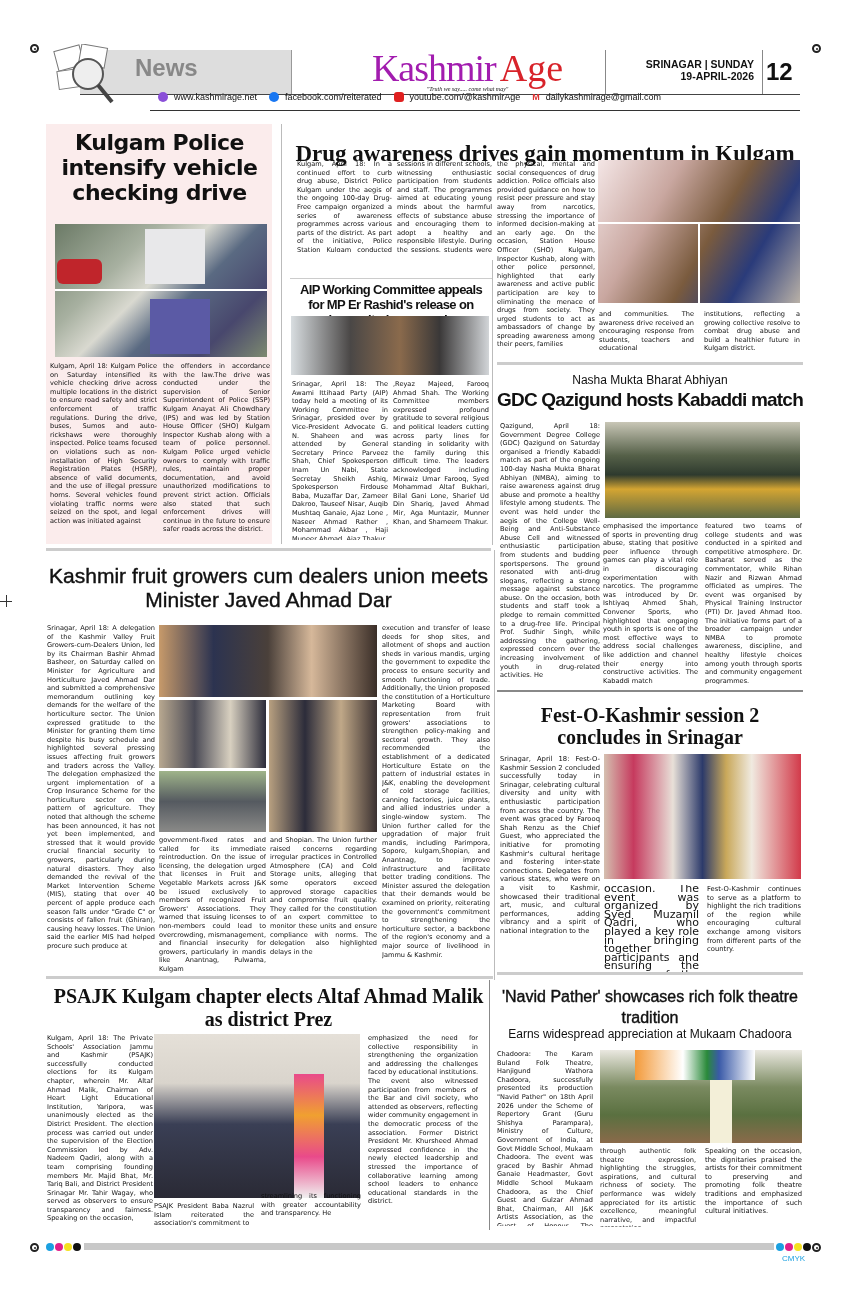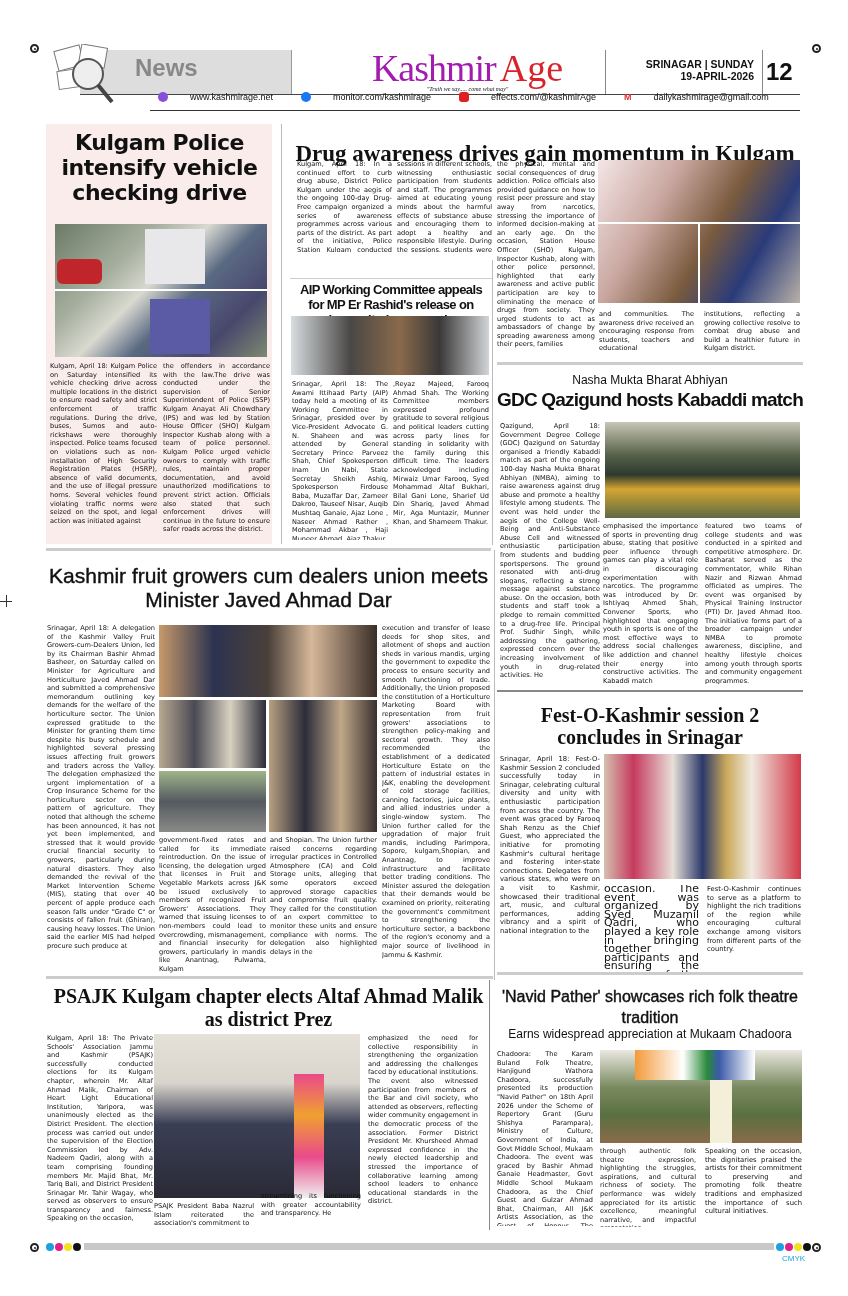--- a/index.html
+++ b/index.html
@@ -9,21 +9,21 @@
 .reg::after{content:"";position:absolute;left:1.5px;top:1.5px;width:2px;height:2px;background:#222;border-radius:50%}
 .news-tab{left:80px;top:50px;width:212px;height:44px;background:#ddd;border-right:1px solid #999}
 .news-label{left:135px;top:54px;font-family:"Liberation Sans",sans-serif;font-size:24px;font-weight:bold;color:#888}
 .mag-icon{left:50px;top:44px;width:78px;height:62px}
 .masthead{left:330px;top:46px;width:275px;text-align:center}
 .mast-k{font-family:"Liberation Serif",serif;font-size:38px;color:#a21caf;letter-spacing:-1px}
 .mast-a{font-family:"Liberation Serif",serif;font-size:38px;color:#d8232a}
 .tagline{position:absolute;left:0;right:0;top:40px;font-size:6px;font-style:italic;text-align:center}
 .date-box{left:605px;top:50px;width:158px;height:44px;border-left:1px solid #888;border-right:1px solid #888;text-align:right;padding:8px 8px 0 0;font-family:"Liberation Sans",sans-serif;font-weight:bold;font-size:10.5px;line-height:12px}
 .pageno{left:766px;top:58px;font-family:"Liberation Sans",sans-serif;font-size:24px;font-weight:bold}
-.contact{left:158px;top:92px;width:640px;font-family:"Liberation Sans",sans-serif;font-size:9px;display:flex;align-items:center;gap:22px}
+.contact{left:158px;top:92px;width:640px;font-family:"Liberation Sans",sans-serif;font-size:9px;display:flex;align-items:center;gap:6px}
 .cicon{display:inline-block;width:10px;height:10px;border-radius:50%}
 .contact-rule{left:150px;top:108px;width:650px;height:1px;background:#333}
 .vrule{position:absolute;width:1px;background:#bbb}
 .hrule{position:absolute;height:3px;background:#ccc}
 .headline{position:absolute;text-align:center;font-weight:bold;color:#111}
 .col{position:absolute;font-family:"DejaVu Sans",sans-serif;font-size:6.6px;line-height:8.6px;text-align:justify;color:#111;overflow:hidden}
 .photo{position:absolute;overflow:hidden}
 .pink-bg{left:46px;top:124px;width:226px;height:420px;background:#fbecec}
 .footer-bar{left:150px;top:1243px;width:620px;height:7px;background:#c8c8c8}
 .cmyk-dot{position:absolute;width:8px;height:8px;border-radius:50%}
@@ -55,23 +55,23 @@
 <div class="abs date-box">
   <div>SRINAGAR | SUNDAY</div>
   <div>19-APRIL-2026</div>
 </div>
 <div class="abs pageno">12</div>
 <div class="abs" style="left:80px;top:94px;width:720px;height:1px;background:#444"></div>
 <div class="abs contact">
   <span class="cicon" style="background:#8a4fd8"></span>
   <span>www.kashmirage.net</span>
   <span class="cicon" style="background:#1877f2;margin-left:6px"></span>
-  <span>monitor.com/kashmirage</span>
+  <span>facebook.com/reiterated</span>
   <span class="cicon" style="background:#e02020;border-radius:3px;margin-left:6px"></span>
-  <span>effects.com/@kashmirAge</span>
+  <span>youtube.com/@kashmirAge</span>
   <span style="color:#d33;font-weight:bold;margin-left:6px">M</span>
   <span>dailykashmirage@gmail.com</span>
 </div>
 <div class="abs contact-rule" style="top:110px"></div>
 
 <div class="abs pink-bg"></div>
 <div class="headline" style="left:52px;top:130px;width:215px;font-family:'DejaVu Sans',sans-serif;font-size:22px;line-height:25px;letter-spacing:-0.5px">Kulgam Police intensify vehicle checking drive</div>
 <div class="photo" style="left:55px;top:224px;width:212px;height:133px;background:linear-gradient(135deg,#6b7a66 0%,#a7b0a0 30%,#d9d9d0 45%,#5a6a82 60%,#48476d 80%,#7d8a70 100%)">
   <div style="position:absolute;left:0;top:0;width:100%;height:50%;border-bottom:2px solid #fff"></div>
   <div style="position:absolute;left:2px;top:35px;width:45px;height:25px;background:#c0252b;border-radius:6px"></div>

